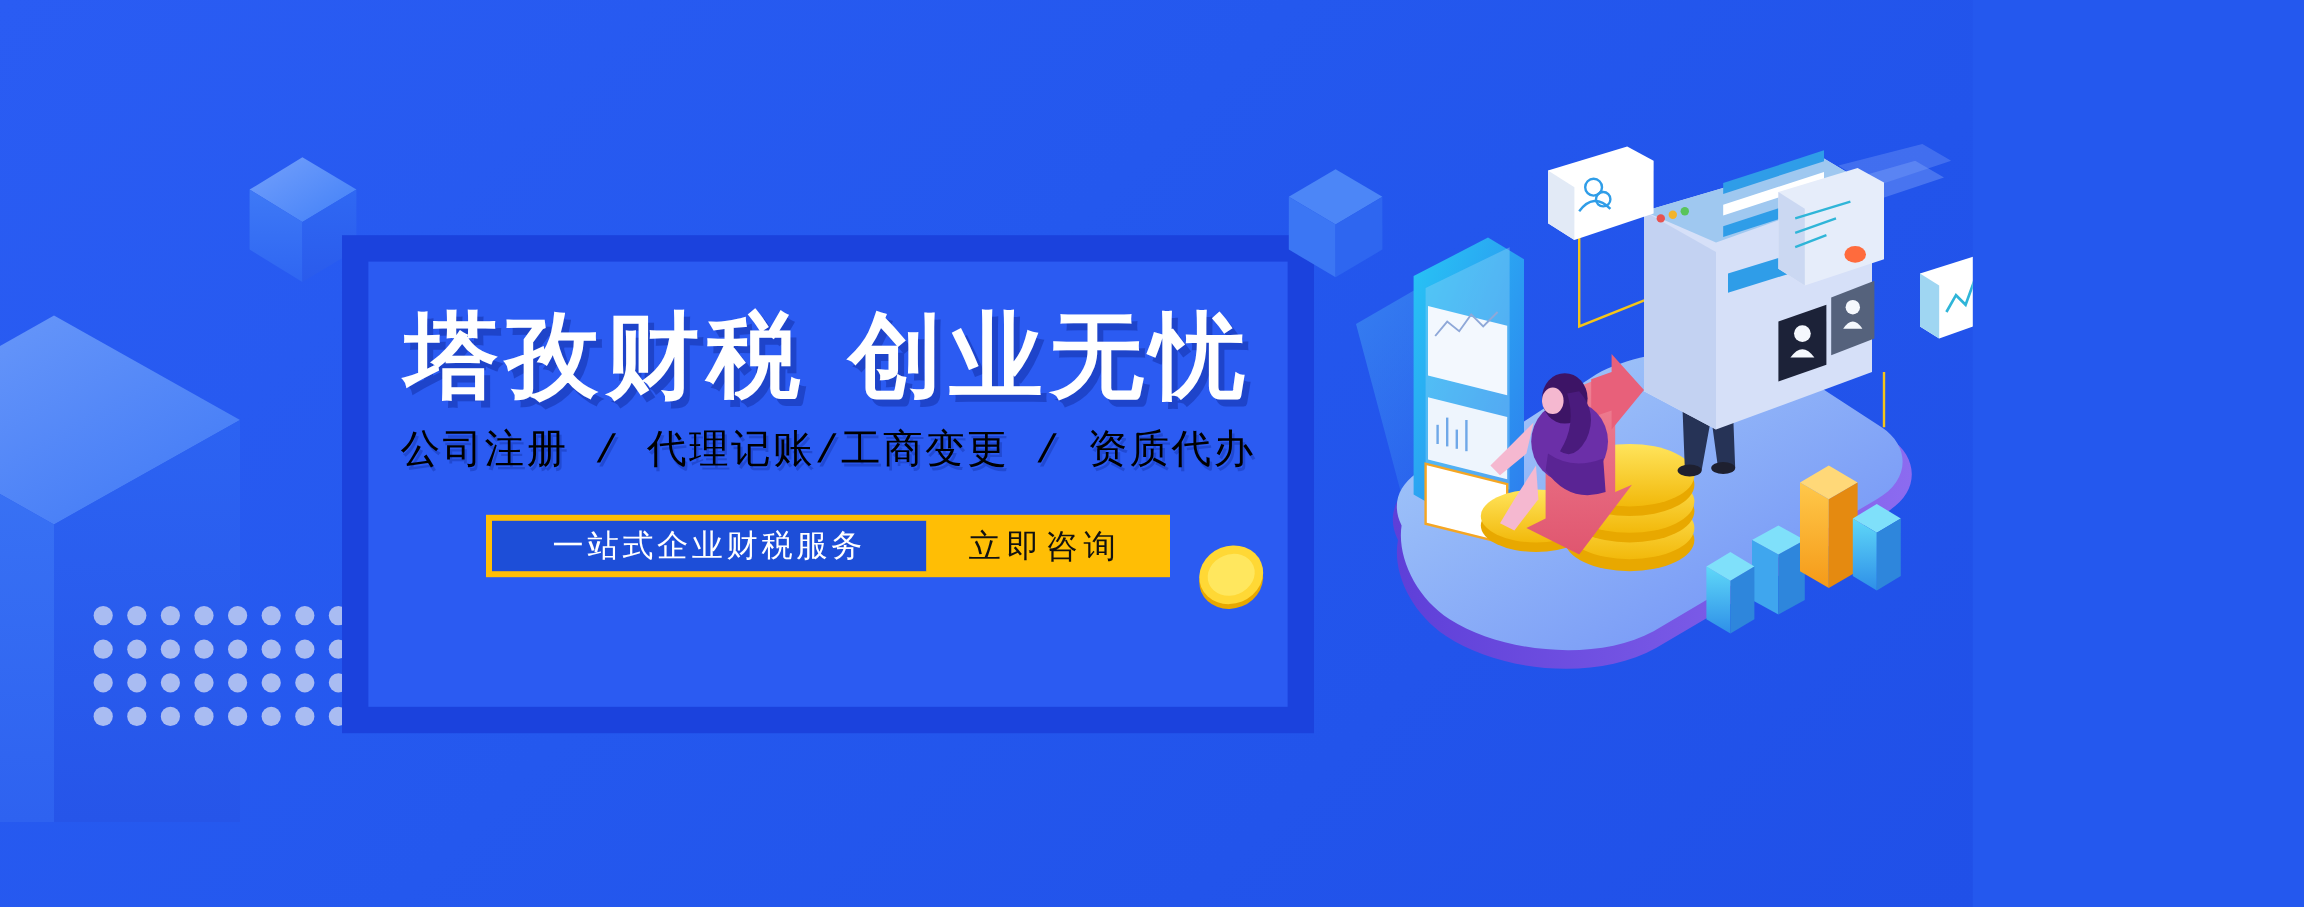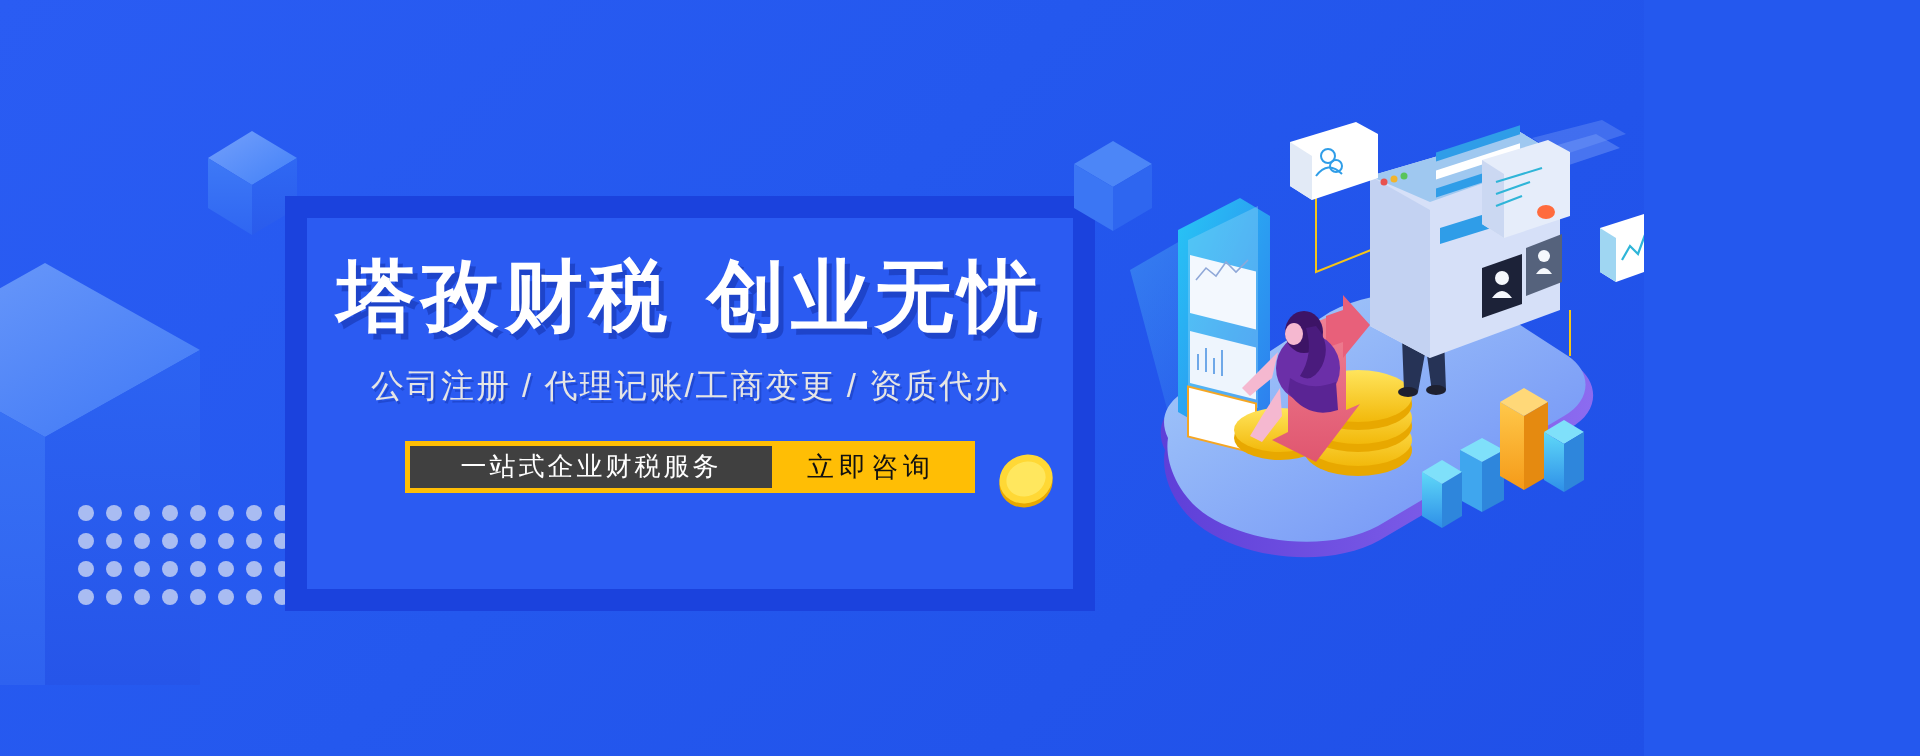--- a/index.html
+++ b/index.html
@@ -54,40 +54,41 @@
     font-size:78px;
     font-weight:bold;
     letter-spacing:6px;
     line-height:1.05;
     white-space:nowrap;
     text-shadow:5px 6px 0 rgba(20,50,170,0.55);
   }
   .headline .gap { display:inline-block; width:34px; }
 
   .subtitle {
-    margin-top:26px;
-    color:#e5e5e5;
+    margin-top:14px;
+    color:#000000;
     font-size:33px;
     font-weight:500;
     letter-spacing:2px;
     white-space:nowrap;
     text-shadow:2px 3px 0 rgba(20,50,170,0.45);
+    font-family:Liberation Mono, monospace;
   }
 
   .cta-row {
     margin-top:32px;
     display:flex; align-items:stretch;
     background:#FFBE05;
     height:52px;
     padding:5px;
     width:570px;
   }
   .cta-tagline {
     flex:1 1 auto;
-    background:#404040;
+    background:#1d4ed8;
     color:#FFFFFF;
     font-size:26px;
     letter-spacing:3px;
     display:flex; align-items:center; justify-content:center;
     height:100%;
   }
   .cta-button {
     flex:0 0 198px;
     background:#FFBE05;
     color:#111111;

